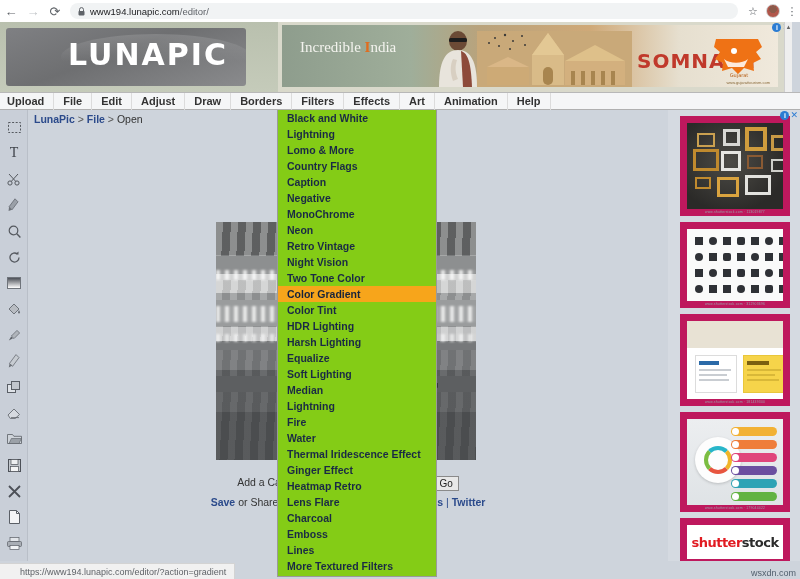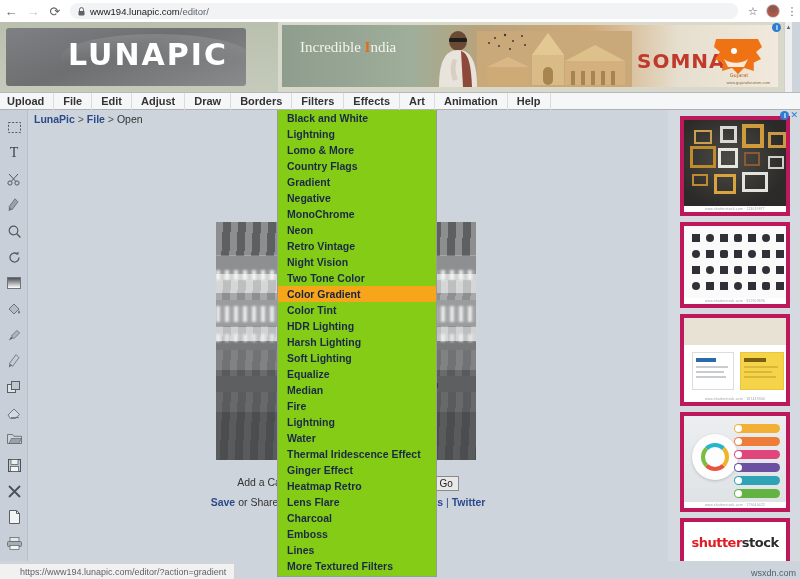--- a/index.html
+++ b/index.html
@@ -249,21 +249,21 @@
   #sidebar {
     position: absolute; left: 668px; top: 0; width: 132px; height: 467px;
     background: #d5dae1;
   }
   #sidebar-adchoice {
     position: absolute; right: 2px; top: 1px; display: flex; gap: 1px;
     z-index: 5;
   }
   .ad-card {
     position: absolute; left: 12px; width: 110px;
-    background: #fff; border: 4px solid #be185d;
+    background: #fff; border: 7px solid #be185d;
   }
   .ad-card .ad-img { width: 100%; display: block; }
   .ad-card .ad-src {
     font-size: 3.4px; color: #9aa0a8; text-align: center;
     padding: 1px 0 2px; letter-spacing: .2px;
   }
   #ad1 { top: 6px; height: 100px; }
   #ad1 .ad-img { height: 86px;
     background: radial-gradient(ellipse at 45% 45%, #4c4b46 0%, #2b2a28 75%);
     position: relative; overflow: hidden; }
@@ -572,36 +572,36 @@
       <div id="share-row">
         <a href="#">Save</a><span> or Share on </span><a href="#">FaceB</a><span style="display:inline-block;width:62px;"></span><a href="#">gle Photos</a><span class="pipe"> | </span><a href="#">Twitter</a>
       </div>
     </div>
 
     <div id="dropdown">
       <div class="dd-item">Black and White</div>
       <div class="dd-item">Lightning</div>
       <div class="dd-item">Lomo &amp; More</div>
       <div class="dd-item">Country Flags</div>
-      <div class="dd-item">Gradient</div>
+      <div class="dd-item">Caption</div>
       <div class="dd-item">Negative</div>
       <div class="dd-item">MonoChrome</div>
       <div class="dd-item">Neon</div>
       <div class="dd-item">Retro Vintage</div>
       <div class="dd-item">Night Vision</div>
       <div class="dd-item">Two Tone Color</div>
       <div class="dd-item active">Color Gradient</div>
       <div class="dd-item">Color Tint</div>
       <div class="dd-item">HDR Lighting</div>
       <div class="dd-item">Harsh Lighting</div>
+      <div class="dd-item">Equalize</div>
       <div class="dd-item">Soft Lighting</div>
-      <div class="dd-item">Equalize</div>
       <div class="dd-item">Median</div>
+      <div class="dd-item">Lightning</div>
       <div class="dd-item">Fire</div>
-      <div class="dd-item">Lightning</div>
       <div class="dd-item">Water</div>
       <div class="dd-item">Thermal Iridescence Effect</div>
       <div class="dd-item">Ginger Effect</div>
       <div class="dd-item">Heatmap Retro</div>
       <div class="dd-item">Lens Flare</div>
       <div class="dd-item">Charcoal</div>
       <div class="dd-item">Emboss</div>
       <div class="dd-item">Lines</div>
       <div class="dd-item">More Textured Filters</div>
     </div>

